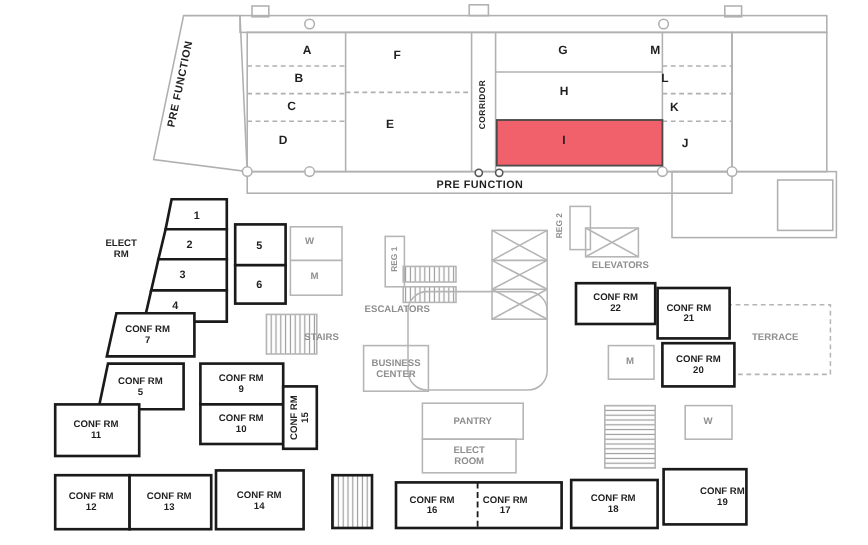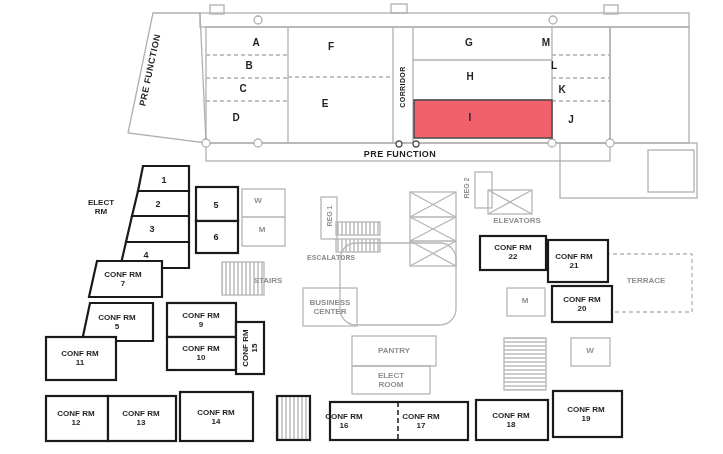--- a/index.html
+++ b/index.html
@@ -173,34 +173,34 @@
 
   <span class="lbl s8 wrap" style="left:123px;top:279px;width:40px;">CONF RM 7</span>
   <span class="lbl s8 wrap" style="left:117px;top:322px;width:40px;">CONF RM 5</span>
   <span class="lbl s8 wrap" style="left:201px;top:320px;width:40px;">CONF RM 9</span>
   <span class="lbl s8 wrap" style="left:201px;top:353px;width:44px;">CONF RM 10</span>
   <span class="lbl s8 wrap" style="left:80px;top:358px;width:40px;">CONF RM 11</span>
   <span class="lbl s8 wrap rot" style="left:250px;top:348px;width:44px;">CONF RM 15</span>
   <span class="lbl s8 wrap" style="left:76px;top:418px;width:40px;">CONF RM 12</span>
   <span class="lbl s8 wrap" style="left:141px;top:418px;width:40px;">CONF RM 13</span>
   <span class="lbl s8 wrap" style="left:216px;top:417px;width:40px;">CONF RM 14</span>
-  <span class="lbl s8 wrap" style="left:344px;top:421px;width:40px;">CONF RM 16</span>
+  <span class="lbl s8 wrap" style="left:360px;top:421px;width:40px;">CONF RM 16</span>
   <span class="lbl s8 wrap" style="left:421px;top:421px;width:40px;">CONF RM 17</span>
   <span class="lbl s8 wrap" style="left:511px;top:420px;width:40px;">CONF RM 18</span>
-  <span class="lbl s8 wrap" style="left:586px;top:414px;width:40px;text-align:center;">CONF RM 19</span>
+  <span class="lbl s8 wrap" style="left:602px;top:414px;width:40px;text-align:center;">CONF RM 19</span>
   <span class="lbl s8 wrap" style="left:582px;top:304px;width:40px;">CONF RM 20</span>
   <span class="lbl s8 wrap" style="left:574px;top:261px;width:40px;">CONF RM 21</span>
   <span class="lbl s8 wrap" style="left:513px;top:252px;width:40px;">CONF RM 22</span>
 
   <span class="lbl s8 gray" style="left:258px;top:201px;">W</span>
   <span class="lbl s8 gray" style="left:262px;top:230px;">M</span>
   <span class="lbl s7 gray rot" style="left:330px;top:216px;">REG 1</span>
   <span class="lbl s7 gray rot" style="left:467px;top:188px;">REG 2</span>
   <span class="lbl s8 gray" style="left:517px;top:221px;">ELEVATORS</span>
-  <span class="lbl s8 gray" style="left:331px;top:258px;font-family:Liberation Mono, monospace;">ESCALATORS</span>
+  <span class="lbl s8 gray" style="left:331px;top:258px;">ESCALATORS</span>
   <span class="lbl s8 gray" style="left:268px;top:281px;">STAIRS</span>
   <span class="lbl s8 gray wrap" style="left:330px;top:307px;width:60px;">BUSINESS CENTER</span>
   <span class="lbl s8 gray" style="left:394px;top:351px;">PANTRY</span>
   <span class="lbl s8 gray wrap" style="left:391px;top:380px;width:44px;">ELECT ROOM</span>
   <span class="lbl s8 gray" style="left:646px;top:281px;">TERRACE</span>
   <span class="lbl s8 gray" style="left:525px;top:301px;">M</span>
   <span class="lbl s8 gray" style="left:590px;top:351px;">W</span>
 
 </div>
 

